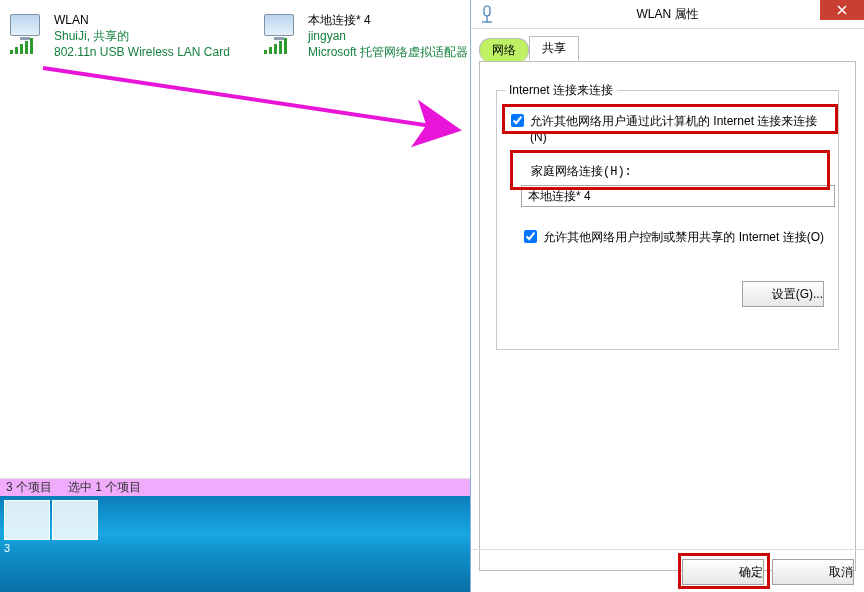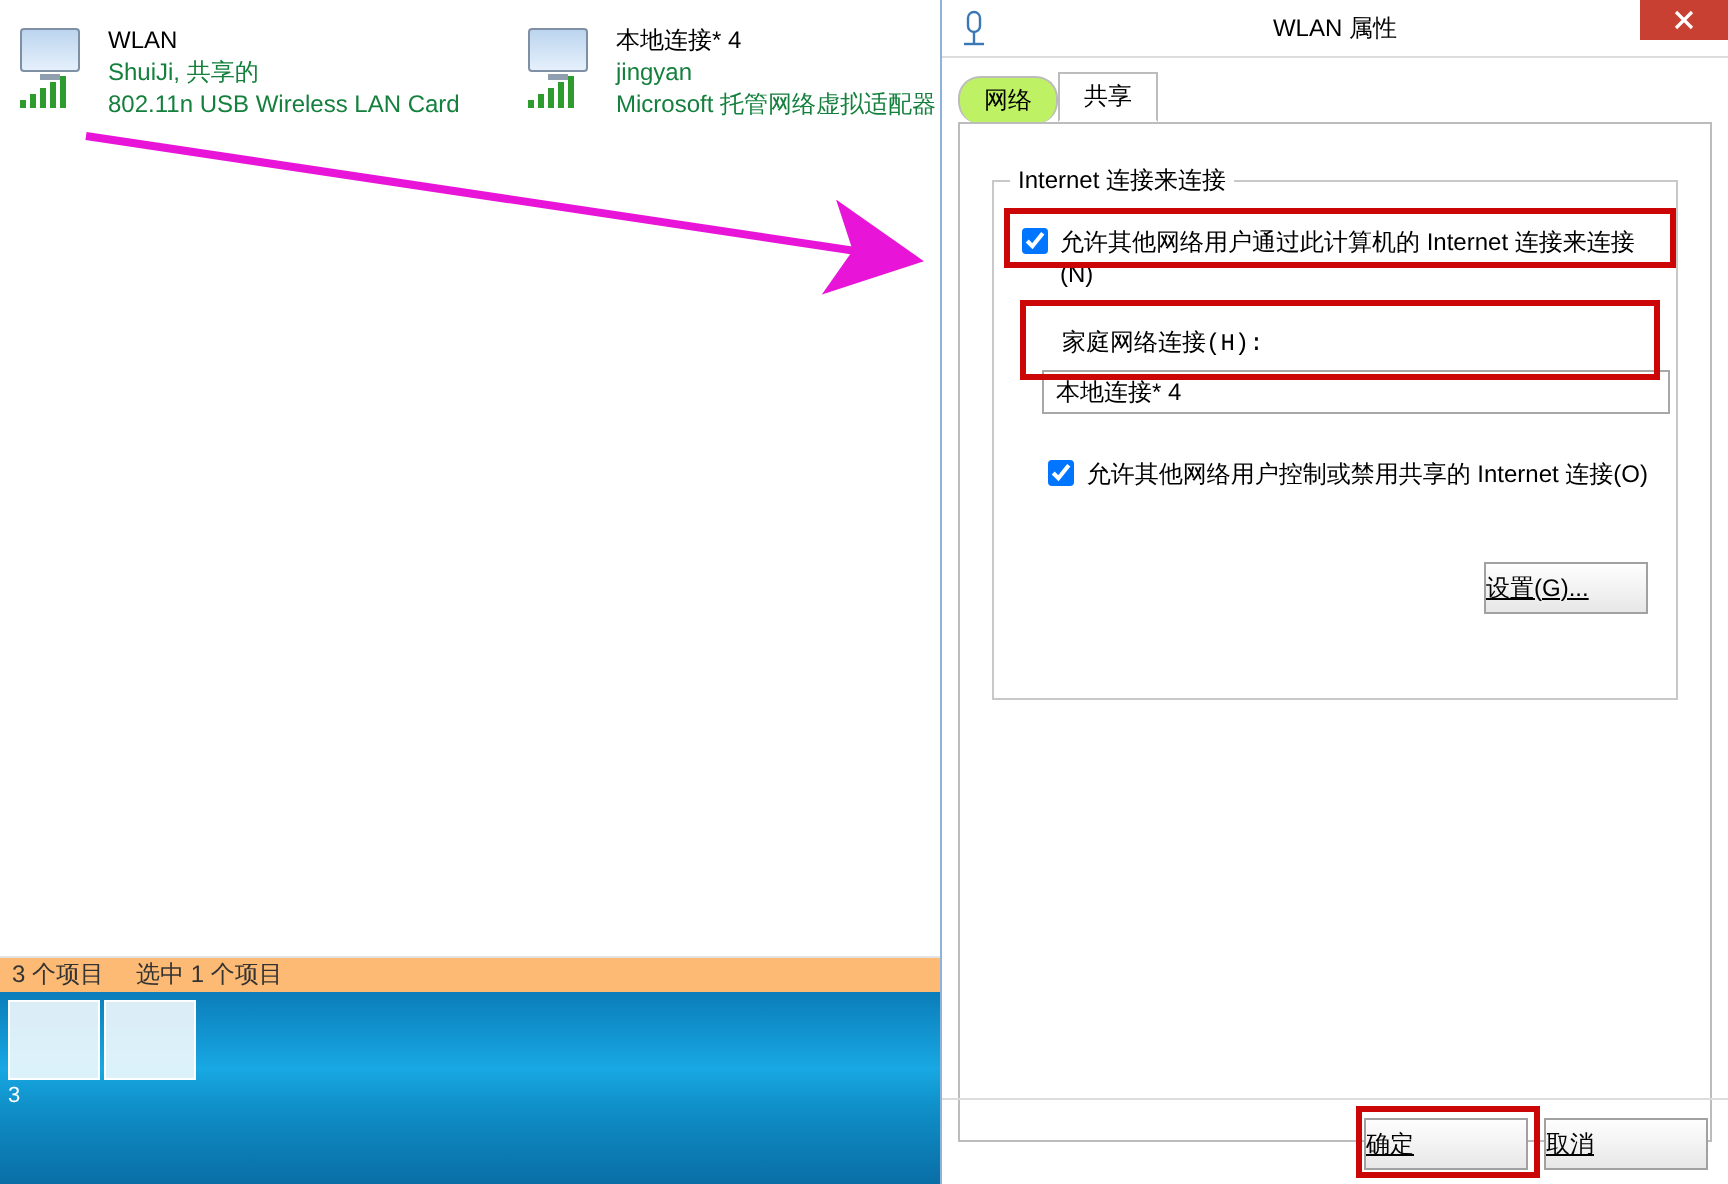--- a/index.html
+++ b/index.html
@@ -13,21 +13,21 @@
   .nic-icon .bars{position:absolute;left:2px;top:26px;display:flex;align-items:flex-end;gap:2px;}
   .nic-icon .bars span{width:3px;background:#2e9b2e;display:inline-block;}
   .nic-icon .bars span:nth-child(1){height:4px;}
   .nic-icon .bars span:nth-child(2){height:7px;}
   .nic-icon .bars span:nth-child(3){height:10px;}
   .nic-icon .bars span:nth-child(4){height:13px;}
   .nic-icon .bars span:nth-child(5){height:16px;}
   .conn-text{display:flex;flex-direction:column;line-height:16px;}
   .conn-text .l1{color:#000;}
   .conn-text .l2,.conn-text .l3{color:#15803d;}
-  .statusbar{position:absolute;left:0;top:478px;width:470px;height:18px;background:#fdba74;border-top:1px solid #e3e3e3;padding:0 6px;color:#333;display:flex;align-items:center;gap:16px;box-sizing:border-box;}
+  .statusbar{position:absolute;left:0;top:478px;width:470px;height:18px;background:#f0abfc;border-top:1px solid #e3e3e3;padding:0 6px;color:#333;display:flex;align-items:center;gap:16px;box-sizing:border-box;}
   .taskbar{position:absolute;left:0;top:496px;width:470px;height:96px;background:linear-gradient(#0b7dba,#18a8e3 40%,#0f8fc8 60%,#0a6ea6);}
   .taskbar .tile{position:absolute;top:4px;width:44px;height:38px;background:rgba(255,255,255,0.85);border:1px solid rgba(255,255,255,0.9);}
   .taskbar .tile.t1{left:4px;}
   .taskbar .tile.t2{left:52px;}
   .taskbar .badge{position:absolute;left:4px;top:46px;color:#fff;font-size:11px;}
   
   .dialog{position:absolute;left:470px;top:0;width:394px;height:592px;background:#fff;border-left:1px solid #8fb3d8;box-sizing:border-box;}
   .title-bar{height:28px;background:#fff;border-bottom:1px solid #dcdcdc;display:flex;align-items:center;position:relative;}
   .title-bar .sysicon{width:20px;height:20px;margin:0 6px;position:relative;}
   .sysicon svg{width:20px;height:20px;}
@@ -39,21 +39,21 @@
   .tab.inactive{background:#bef264;top:1px;border-radius:11px;}
   .tab.active{border-bottom:1px solid #fff;z-index:2;}
   .pane{margin:0 8px 8px 8px;border:1px solid #bcbcbc;height:510px;position:relative;background:#fff;box-sizing:border-box;}
   .groupbox{position:absolute;border:1px solid #c8c8c8;box-sizing:border-box;}
   .groupbox .legend{position:absolute;top:-9px;left:8px;background:#fff;padding:0 4px;color:#000;}
   .check-row{display:flex;align-items:flex-start;gap:6px;}
   input[type=checkbox]{margin:1px 0 0 0;}
   .redbox{position:absolute;border:3px solid #cc0606;box-sizing:border-box;pointer-events:none;}
   .hn-label{position:absolute;font-family:Liberation Mono, monospace;}
   .combo{position:absolute;left:24px;width:314px;height:22px;border:1px solid #a7a7a7;display:flex;align-items:center;padding:0 6px;background:#fff;box-sizing:border-box;}
-  .btn{position:absolute;width:80px;height:24px;border:1px solid #a1a1a1;background:linear-gradient(#fefefe,#e7e7e7);display:flex;align-items:center;justify-content:flex-start;cursor:default;text-decoration:underline;}
+  .btn{position:absolute;width:80px;height:24px;border:1px solid #a1a1a1;background:linear-gradient(#fefefe,#e7e7e7);display:flex;align-items:center;justify-content:flex-end;cursor:default;}
   .dlg-btns{position:absolute;left:0;bottom:0;width:100%;height:42px;border-top:1px solid #dcdcdc;}
   
   .arrow{position:absolute;pointer-events:none;}
 </style>
 </head>
 <body>
 
 <div class="page">
 
   <div class="explorer">

